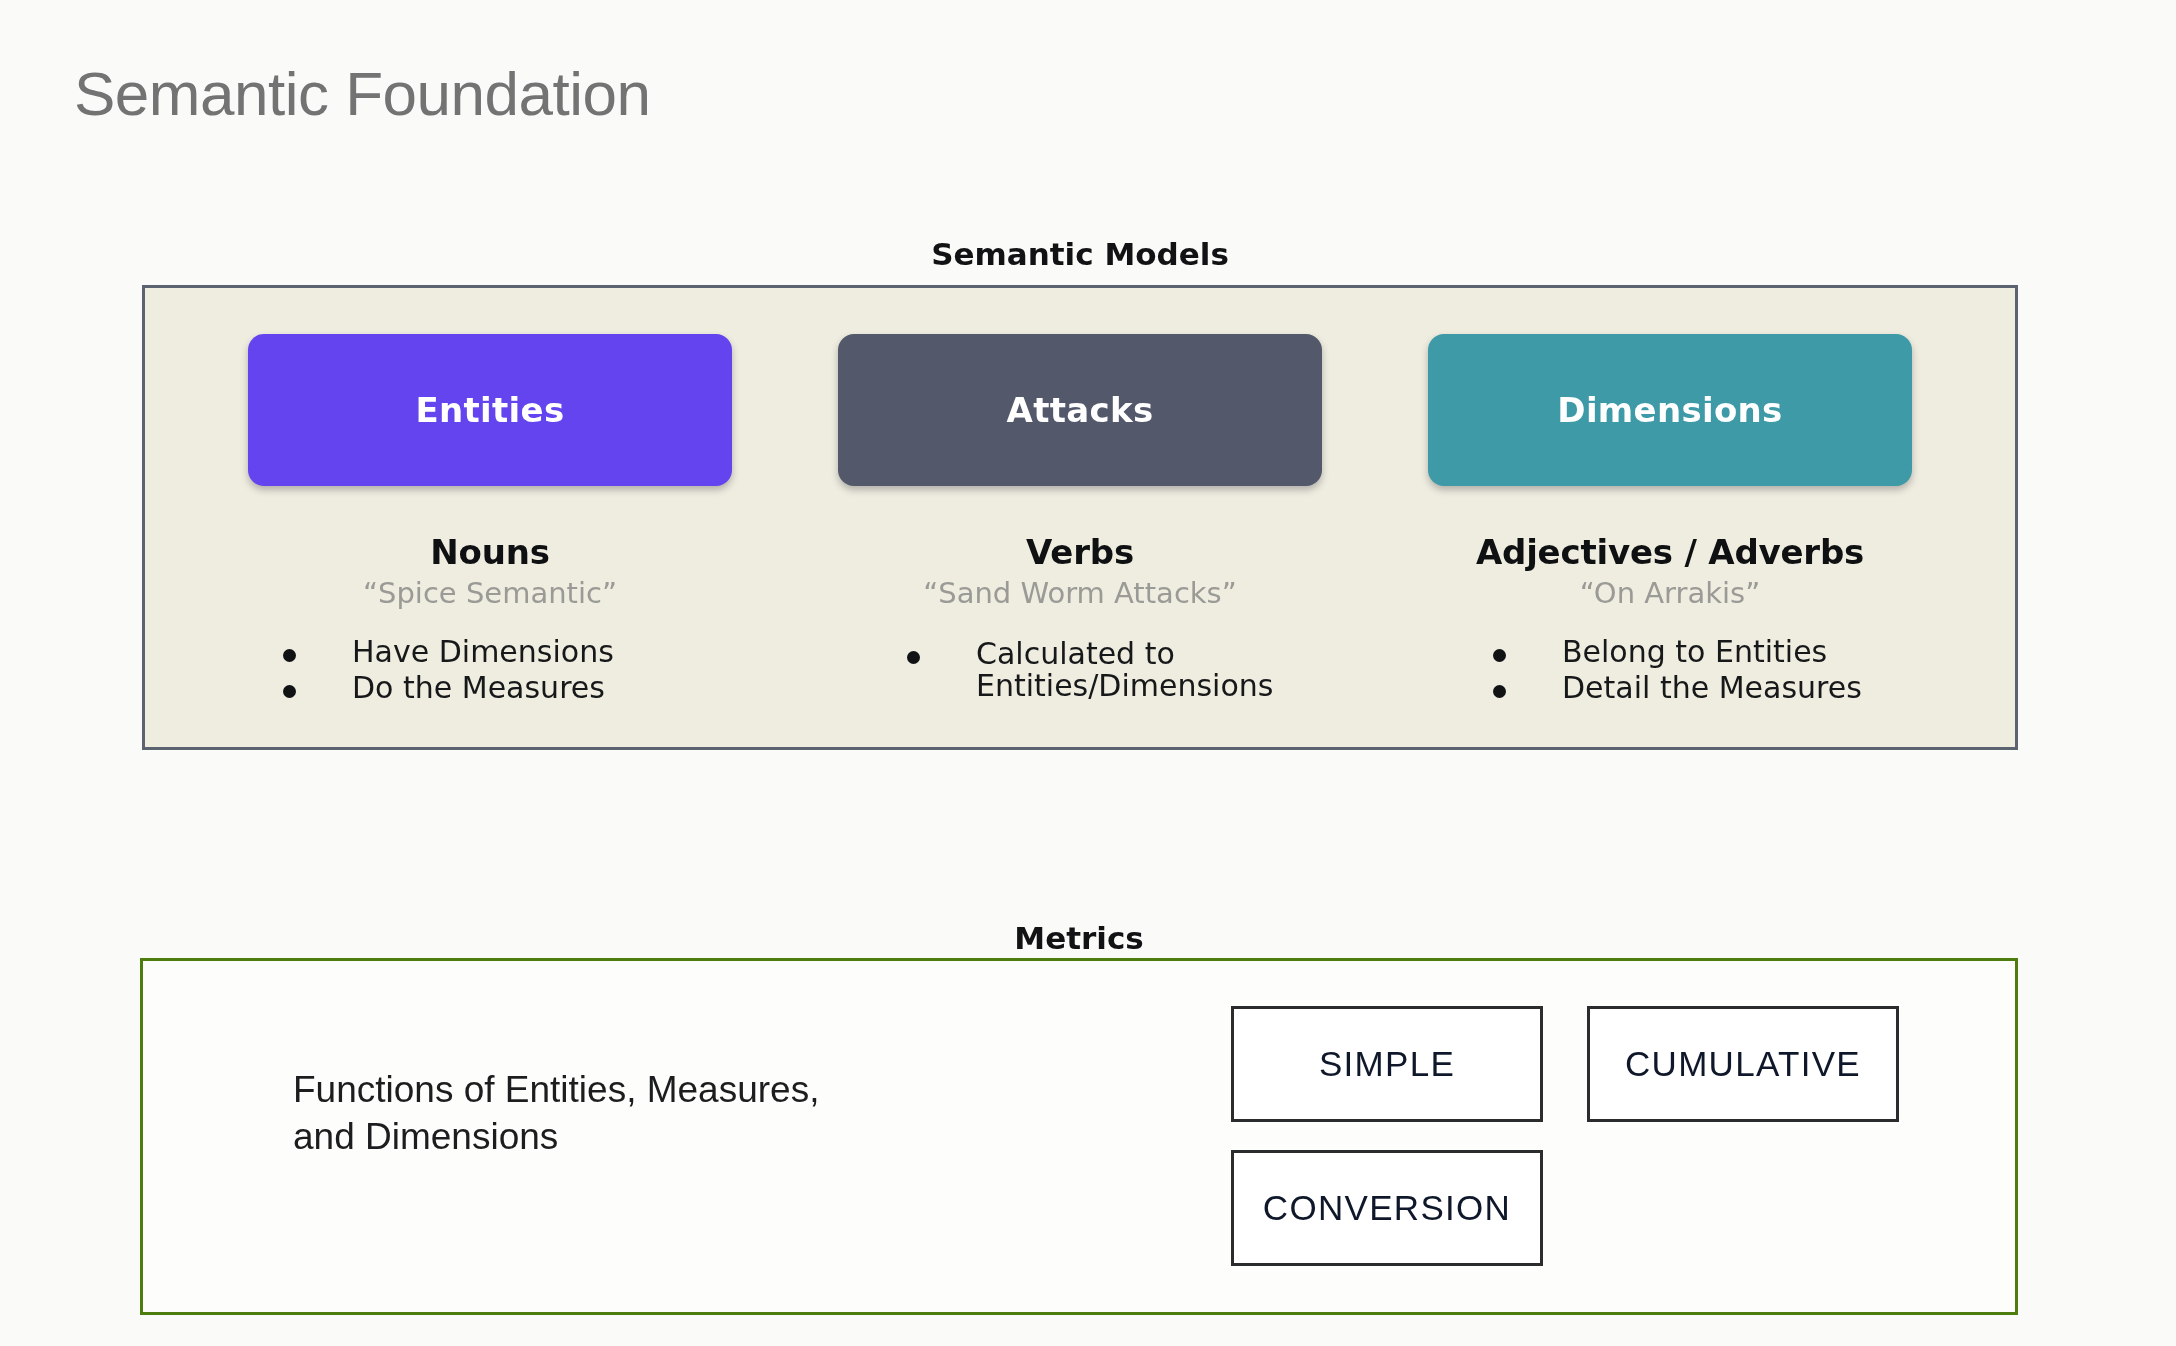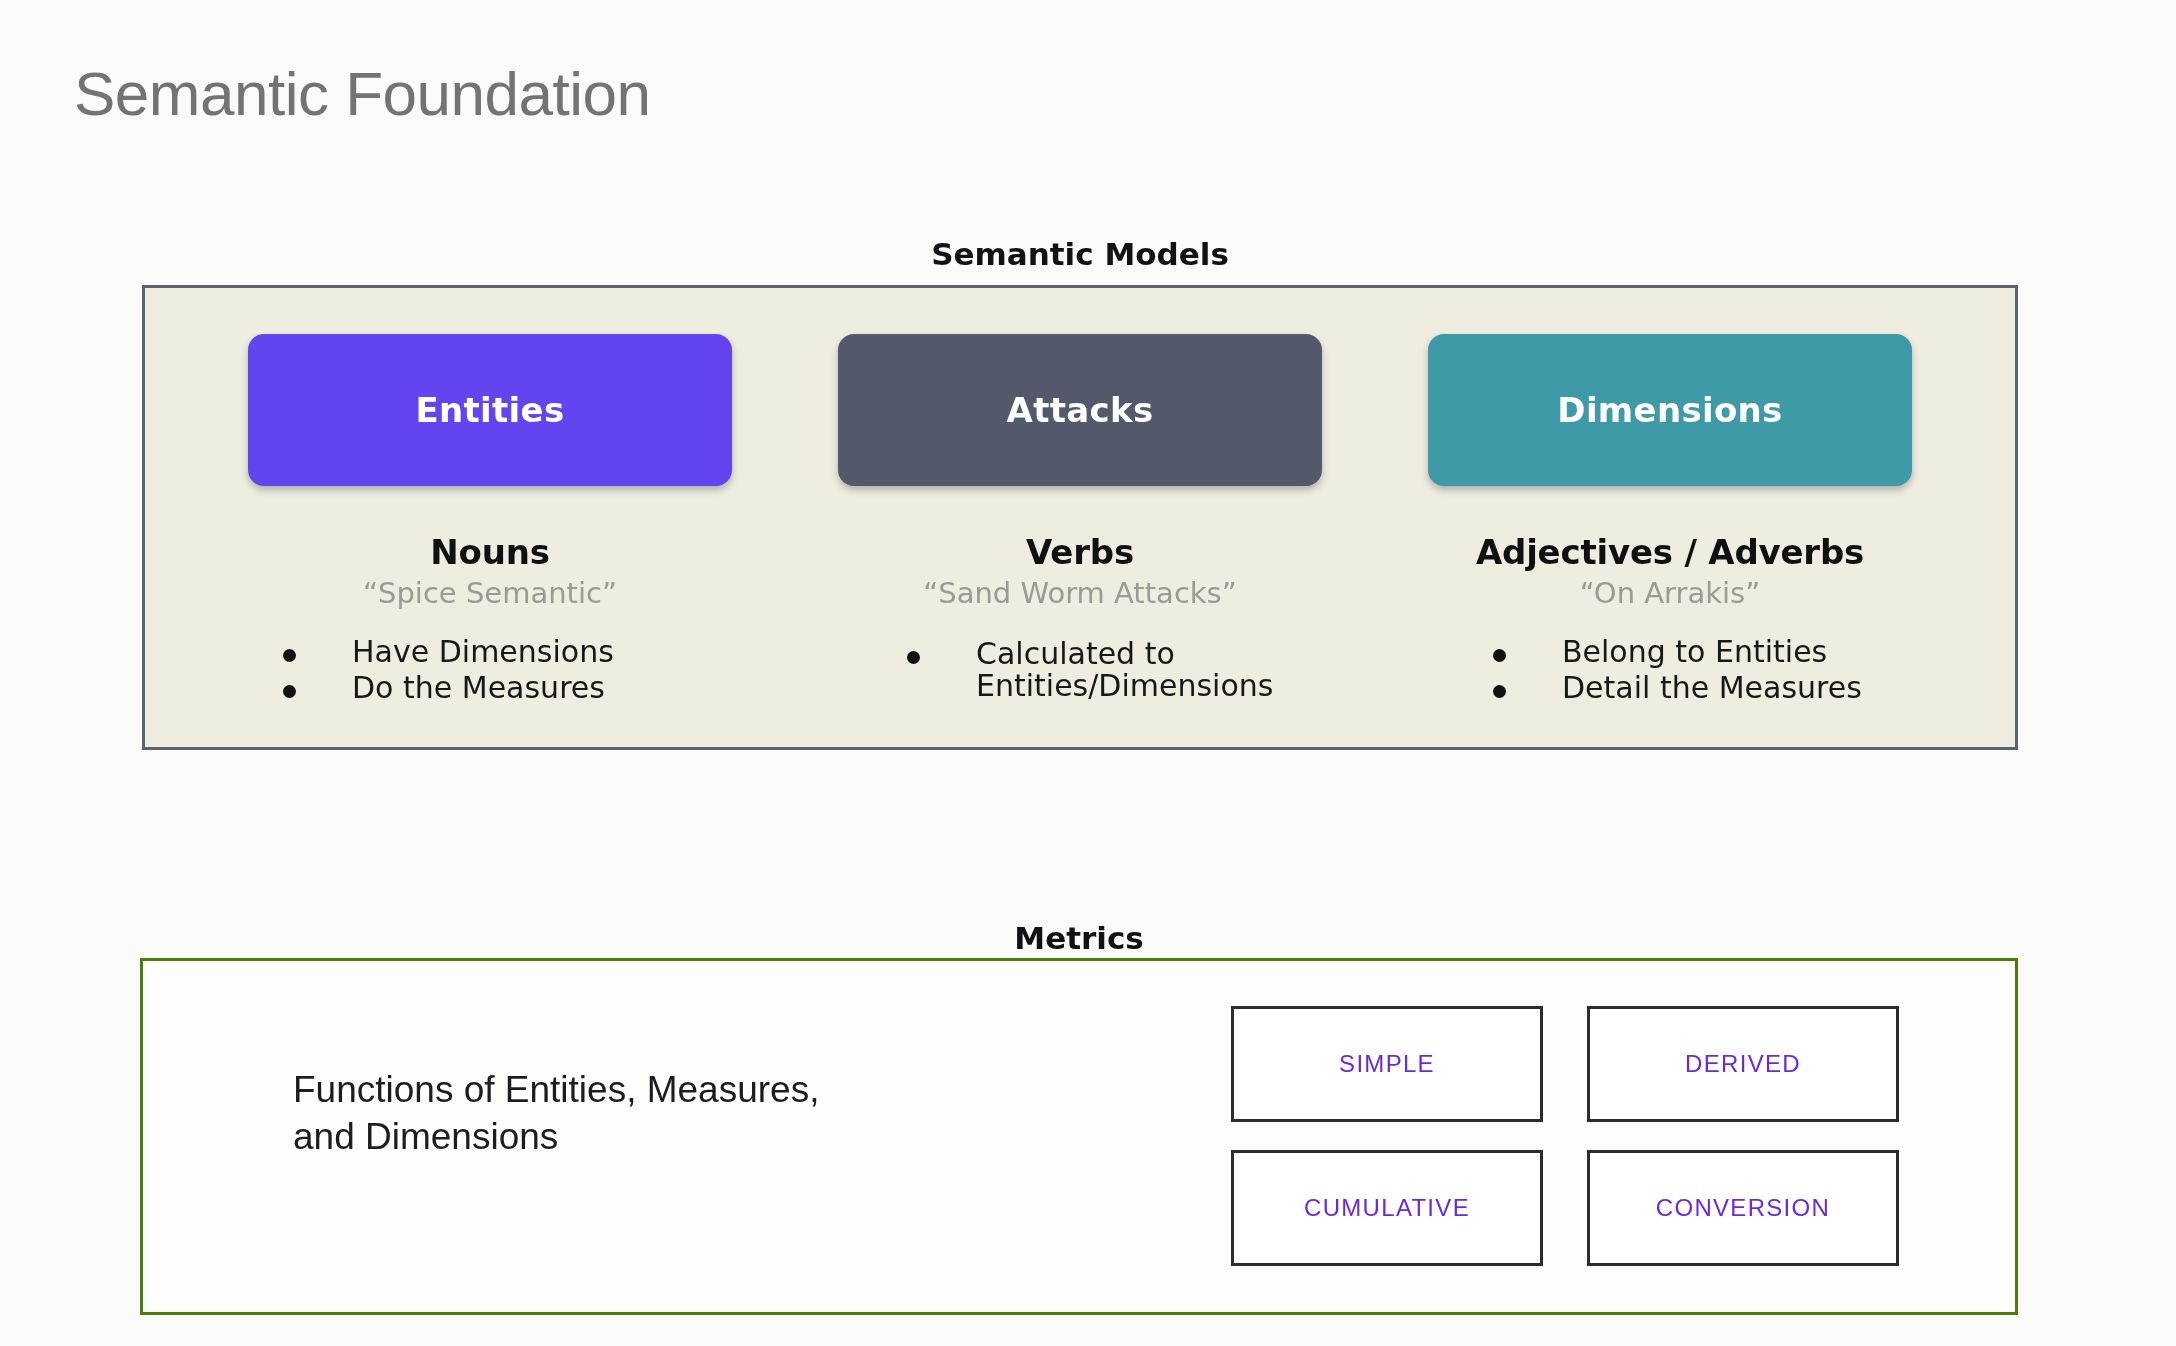--- a/index.html
+++ b/index.html
@@ -175,23 +175,23 @@
     grid-template-rows: 116px 116px;
     column-gap: 44px;
     row-gap: 28px;
   }
   .metric-box {
     border: 3px solid #2b2c2e;
     background: #ffffff;
     display: flex;
     align-items: center;
     justify-content: center;
-    font-size: 24px;
+    font-size: 35px;
     letter-spacing: 1.3px;
-    color: #6d28d9;
+    color: #0f172a;
     box-sizing: border-box;
     font-family: "Liberation Sans", sans-serif;
   }
 </style>
 </head>
 <body>
 
 <div class="page-title">Semantic Foundation</div>
 
 <div class="section-caption" id="models-caption">Semantic Models</div>
@@ -249,17 +249,16 @@
 <div class="section-caption" id="metrics-caption">Metrics</div>
 
 <div class="metrics-panel">
   <div class="metrics-desc">
     <div>Functions of Entities, Measures,</div>
     <div>and Dimensions</div>
   </div>
 
   <div class="metric-grid">
     <div class="metric-box">SIMPLE</div>
-    <div class="metric-box">DERIVED</div>
     <div class="metric-box">CUMULATIVE</div>
     <div class="metric-box">CONVERSION</div>
   </div>
 </div>
 
 </body></html>

